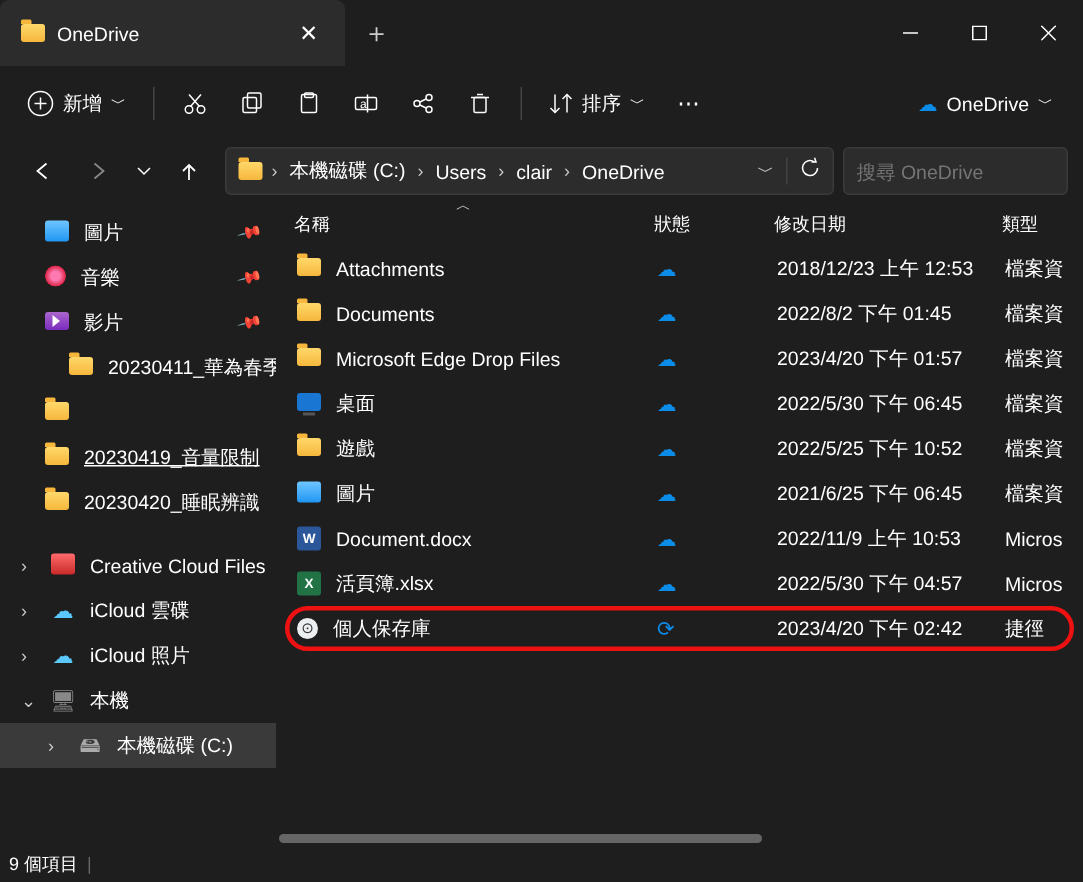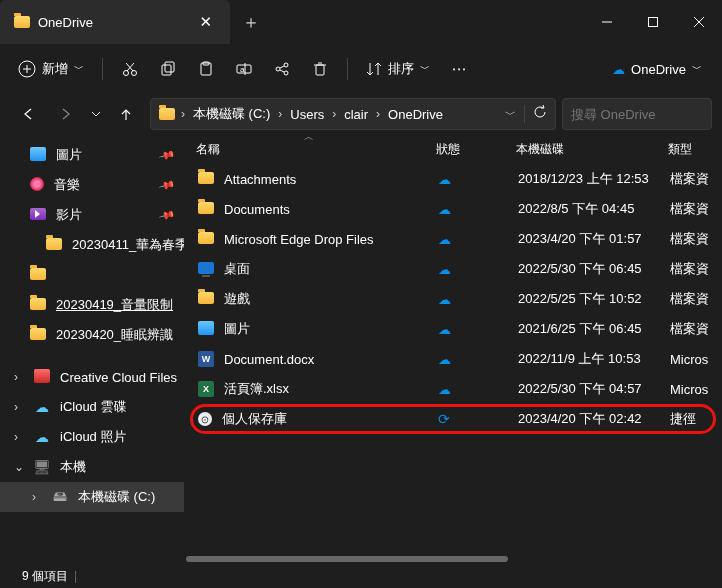--- a/index.html
+++ b/index.html
@@ -54,21 +54,21 @@
   .row { display: flex; align-items: center; height: 30px; padding-left: 14px; font-size: 13px; color: #fff; cursor: pointer; white-space: nowrap; position: relative; }
   .row.highlight { outline: 3px solid #e11; outline-offset: -3px; border-radius: 16px; margin: 0 6px; padding-left: 8px; }
   .cell-name { width: 240px; display: flex; align-items: center; gap: 10px; }
   .cell-status { width: 80px; display: flex; align-items: center; }
   .cell-date { width: 152px; }
   .cell-type { flex-grow: 1; }
   .scrollbar-h { height: 10px; background: #1e1e1e; margin-left: 2px; display: flex; }
   .scroll-thumb { height: 6px; background: #666; border-radius: 3px; margin-top: 2px; }
 
   
-  .statusbar { height: 24px; display: flex; align-items: center; padding: 0 22px; font-size: 12px; color: #fff; gap: 6px; }
+  .statusbar { height: 24px; display: flex; align-items: center; padding: 0 6px; font-size: 12px; color: #fff; gap: 6px; }
 
   
   .fico { width: 16px; height: 16px; display: inline-flex; align-items: center; justify-content: center; flex-shrink: 0; }
   .folder-ico { background: linear-gradient(#ffd86a,#f6b73c); border-radius: 2px; width: 16px; height: 12px; position: relative; }
   .folder-ico::before { content: ""; position: absolute; top: -3px; left: 0; width: 7px; height: 3px; background: #f6b73c; border-radius: 1px 1px 0 0; }
   .image-ico { background: linear-gradient(#6ec6ff,#2196f3); border-radius: 2px; width: 16px; height: 14px; position: relative; }
   .music-ico { background: radial-gradient(circle,#ff7ab2 30%,#d24 70%,#222 72%); border-radius: 50%; width: 14px; height: 14px; }
   .video-ico { background: linear-gradient(#aa66cc,#7b2cbf); border-radius: 2px; width: 16px; height: 12px; position: relative; }
   .video-ico::after { content: ""; position: absolute; left: 5px; top: 2px; border-left: 5px solid #fff; border-top: 4px solid transparent; border-bottom: 4px solid transparent; }
   .word-ico { background: #2b579a; color: #fff; font-size: 9px; font-weight: bold; border-radius: 2px; width: 16px; height: 16px; display: flex; align-items: center; justify-content: center; }
@@ -293,21 +293,21 @@
      <span><span class="fico drive-ico">🖴</span></span>
      <span>本機磁碟 (C:)</span>
    </div>
     </div>
   <div class="filelist">
     <div class="col-header" style="position:relative;">
       <div class="col-name">
           <span>名稱</span>
         </div>
       <div class="col-status"><span>狀態</span></div>
-      <div class="col-date"><span>本機磁碟</span></div>
+      <div class="col-date"><span>修改日期</span></div>
       <div class="col-type"><span>類型</span></div>
       <div style="position:absolute;left:120px;top:-4px;color:#ccc;font-size:10px;">︿</div>
     </div>
     <div class="rows" id="rows">
         <div class="row">
        <div class="cell-name">
          <span><span class="fico folder-ico"></span></span>
          <span>Attachments</span>
        </div>
        <div class="cell-status">
@@ -317,21 +317,21 @@
        <div class="cell-type">檔案資</div>
      </div>
         <div class="row">
        <div class="cell-name">
          <span><span class="fico folder-ico"></span></span>
          <span>Documents</span>
        </div>
        <div class="cell-status">
             <span class="cloud-status">☁</span>
           </div>
-       <div class="cell-date">2022/8/5 下午 04:45</div>
+       <div class="cell-date">2022/8/2 下午 01:45</div>
        <div class="cell-type">檔案資</div>
      </div>
         <div class="row">
        <div class="cell-name">
          <span><span class="fico folder-ico"></span></span>
          <span>Microsoft Edge Drop Files</span>
        </div>
        <div class="cell-status">
             <span class="cloud-status">☁</span>
           </div>

